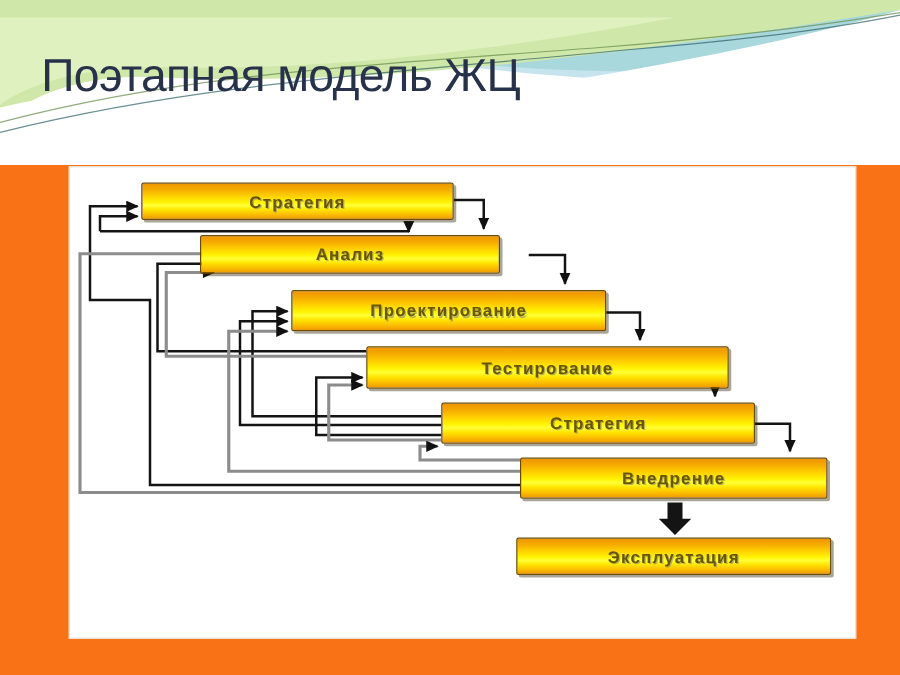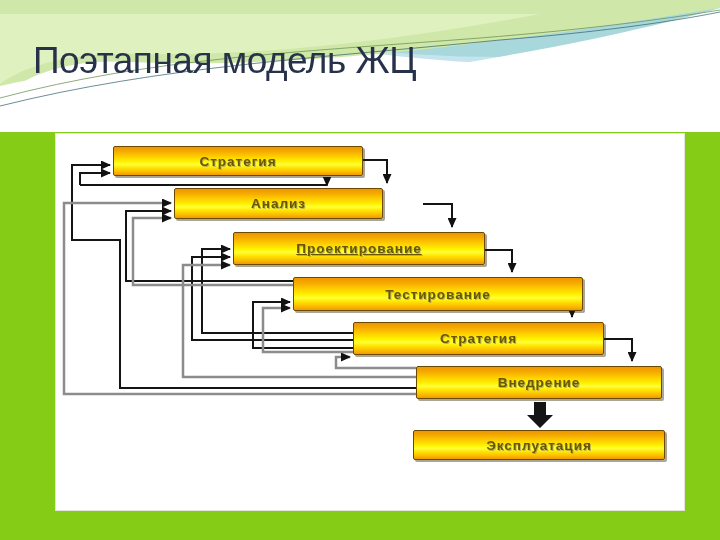--- a/index.html
+++ b/index.html
@@ -1,18 +1,18 @@
 <!DOCTYPE html>
 <html><head>
 <meta charset="utf-8">
 <style>
   html,body{margin:0;padding:0;}
   body{width:720px;height:540px;overflow:hidden;background:#fbfbf7;
        font-family:"Liberation Sans",sans-serif;position:relative;}
-  .slide{position:absolute;inset:0;width:720px;height:540px;background:#84cc16;}
+  .slide{position:absolute;inset:0;width:720px;height:540px;background:#f97316;}
 
   
   .waves{position:absolute;top:0;left:0;width:720px;height:132px;}
 
   
   .title{position:absolute;left:33px;top:40px;width:660px;
          font-size:37px;font-weight:400;letter-spacing:-0.5px;
          color:#27324a;white-space:nowrap;}
 
   
@@ -26,22 +26,22 @@
          border:1px solid #6b4a00;border-radius:2px;
          background:linear-gradient(180deg,
             #ee9600 0%, #f5ab00 16%, #ffd200 36%, #fff200 52%,
             #ffff36 62%, #ffe400 74%, #fbbd00 88%, #f09a00 100%);
          box-shadow:2px 2px 0 rgba(40,30,0,0.40);
          display:flex;align-items:center;justify-content:center;
          font-weight:bold;font-size:13.5px;letter-spacing:1px;
          color:#6a5600;text-shadow:1px 1px 0 rgba(125,125,125,0.55);
          white-space:nowrap;}
   .s1{left:113px;top:146px;width:250px;height:30px;}
-  .s2{left:174px;top:188px;width:209px;height:31px;}
-  .s3{left:233px;top:232px;width:252px;height:33px;text-decoration:underline;}
+  .s2{left:160px;top:188px;width:240px;height:31px;}
+  .s3{left:233px;top:232px;width:252px;height:33px;}
   .s4{left:293px;top:277px;width:290px;height:34px;}
   .s5{left:353px;top:322px;width:251px;height:33px;}
   .s6{left:416px;top:366px;width:246px;height:33px;}
   .s7{left:413px;top:430px;width:252px;height:30px;}
 </style>
 </head>
 <body>
 
 <div class="slide">
 

